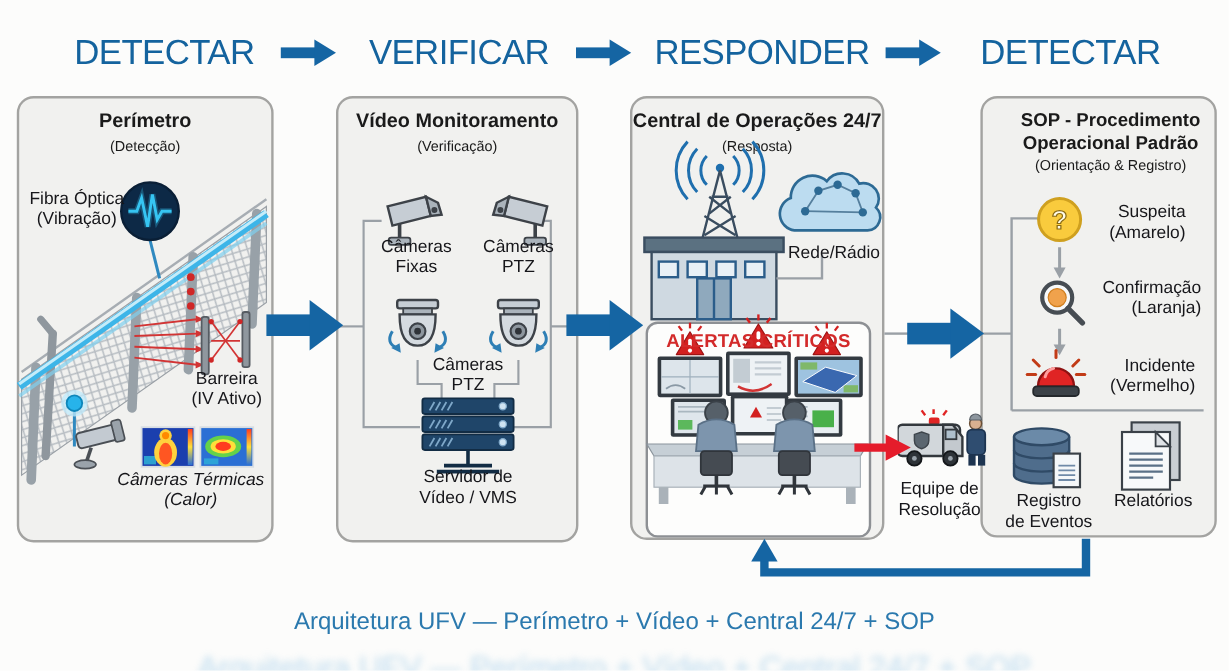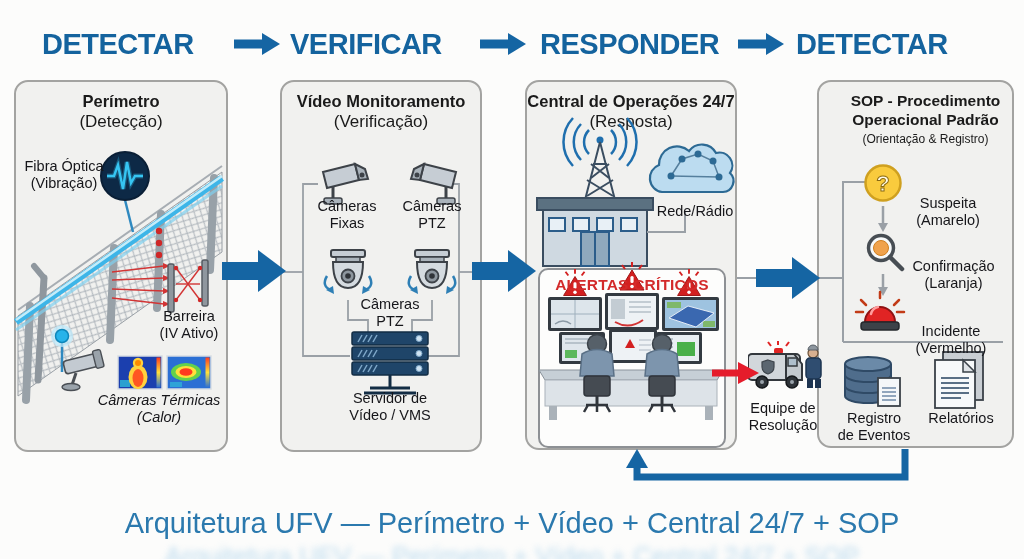--- a/index.html
+++ b/index.html
@@ -5,50 +5,50 @@
   * { margin:0; padding:0; box-sizing:border-box; }
   html,body { background:#ffffff; }
   #stage {
     position:relative; width:1024px; height:559px; overflow:hidden;
     background:#fcfcfb;
     font-family:"Liberation Sans","DejaVu Sans",sans-serif;
     color:#1a1a1a;
   }
   .stage-label {
     position:absolute; top:27px; height:34px; line-height:34px;
-    text-align:left; font-size:29px; font-weight:bold; letter-spacing:-0.5px;
+    text-align:center; font-size:29px; font-weight:normal; letter-spacing:-0.5px;
     color:#14639e; z-index:3;
   }
   .panel {
     position:absolute; top:80px; background:#f1f1ef;
     border:2px solid #a3a3a1; border-radius:14px; z-index:1;
   }
   .panel-title {
     position:absolute; width:100%; text-align:center; top:10px;
     font-size:16.5px; font-weight:bold; line-height:1.2; z-index:6;
   }
-  .panel-sub { font-weight:normal; font-size:17px; }
+  .panel-sub { font-weight:normal; font-size:12px; }
   .lbl {
     position:absolute; text-align:center; font-size:14.5px; line-height:1.18;
     z-index:6; color:#16161a;
   }
-  .lbl-left { text-align:center;margin-top:26px; }
+  .lbl-left { text-align:right; }
   .alert-title {
     position:absolute; text-align:center; font-size:15.5px; font-weight:bold;
     color:#d32a2a; letter-spacing:0.2px; z-index:6;
   }
   .inner-panel {
     position:absolute; background:#fdfdfc; border:2px solid #8d9094;
     border-radius:10px; z-index:2;
   }
   .panel-svg { position:absolute; z-index:4; }
   #overlay-svg { position:absolute; left:0; top:0; z-index:8; pointer-events:none; }
   #caption {
     position:absolute; left:0; top:507px; width:1024px; text-align:center;
-    font-size:29px; color:#2b79ae; z-index:3;
+    font-size:20px; color:#2b79ae; z-index:3;
   }
   #caption-ghost {
     position:absolute; left:0; top:541px; width:1024px; text-align:center;
     font-size:26px; color:#90c4e5; filter:blur(3px); opacity:0.6; z-index:2;
   }
 </style>
 </head>
 <body>
 
 <div id="stage">

